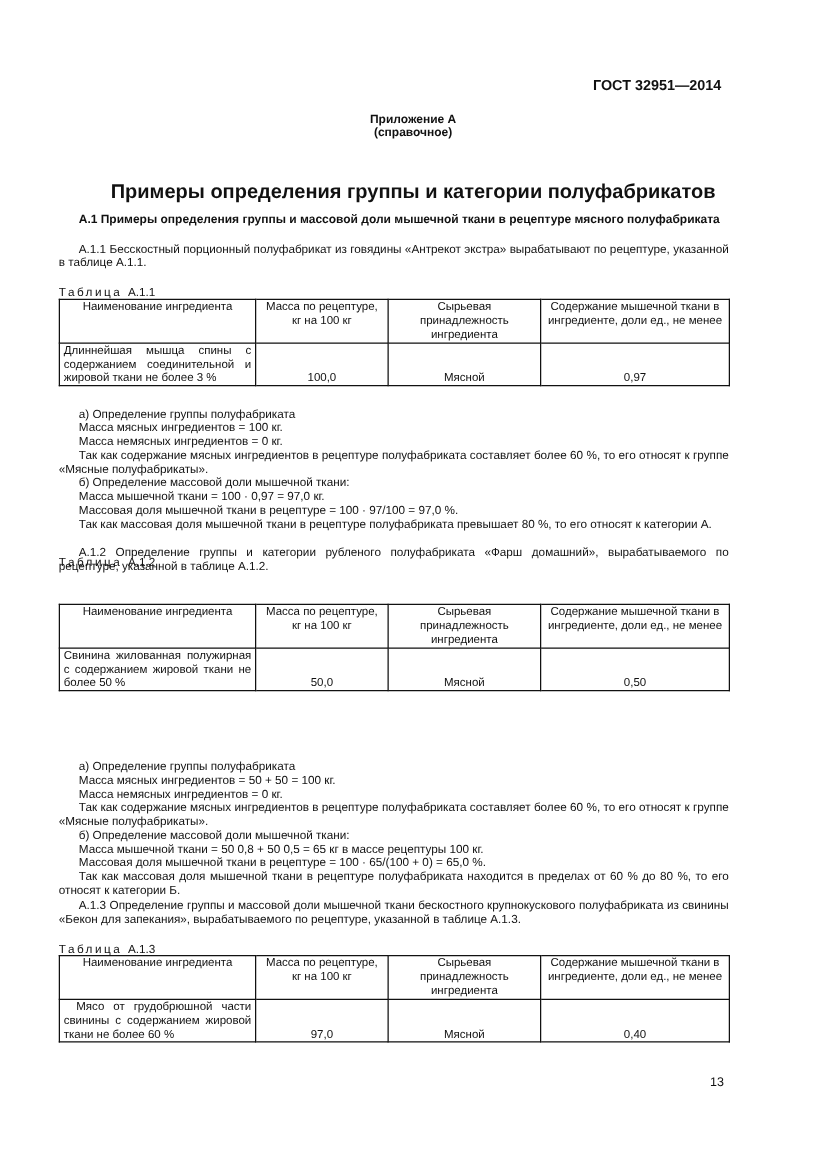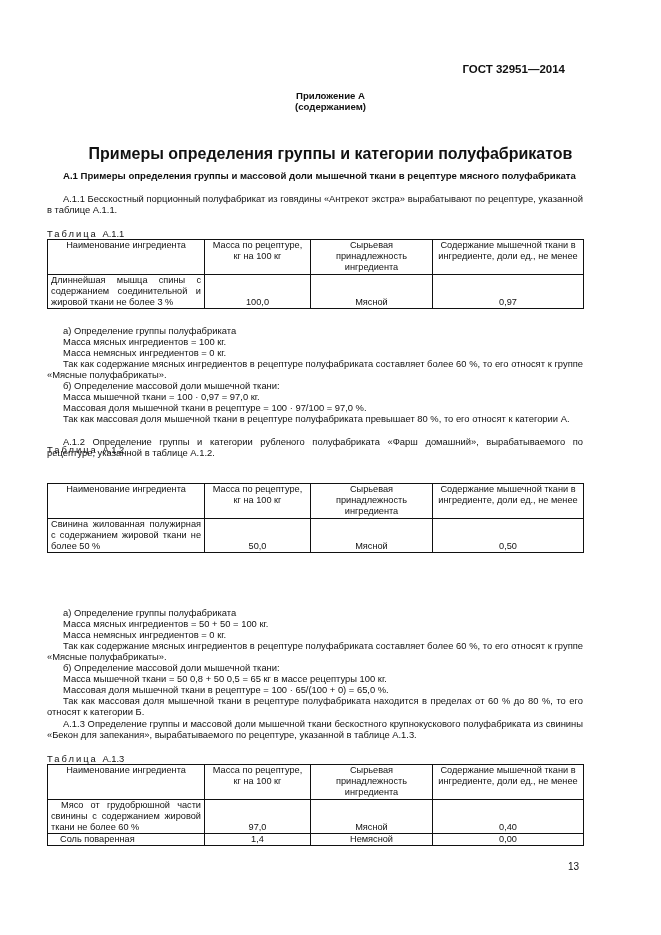--- a/index.html
+++ b/index.html
@@ -1,19 +1,19 @@
 <!DOCTYPE html>
 <html><head>
 <meta charset="utf-8">
 <style>
   html, body { margin: 0; padding: 0; background: #fff; }
   body { width: 661px; height: 935px; position: relative; overflow: hidden;
          font-family: "Liberation Sans", sans-serif; color: #111; font-size: 9.4px; line-height: 11.4px; }
   .abs { position: absolute; }
-  .doc-code { right: 96px; top: 64px; font-weight: bold; font-size: 11.5px; }
+  .doc-code { right: 84px; top: 64px; font-weight: bold; font-size: 11.5px; }
   .center { position: absolute; left: 0; width: 661px; text-align: center; }
   .annex-title { top: 90px; font-weight: bold; font-size: 9.6px; }
   .annex-sub { top: 101px; font-weight: bold; font-size: 9.6px; }
   .main-title { top: 148px; font-weight: bold; font-size: 16px; }
   .text { position: absolute; left: 47px; width: 536px; text-align: justify; }
   .ind { text-indent: 16px; }
   .line { position: absolute; left: 63px; white-space: nowrap; }
   .bold { font-weight: bold; }
   .tcap { position: absolute; left: 47px; letter-spacing: 2px; }
   .tcap span.num { letter-spacing: 0; }
@@ -22,21 +22,21 @@
   table.t thead td { text-align: center; height: 34px; }
   table.t tbody td { vertical-align: bottom; text-align: center; }
   table.t tbody td.name { text-align: justify; text-align-last: left; margin-top: 33px; }
   .page-num { left: 568px; top: 861px; font-size: 10px; }
 </style>
 </head>
 <body>
 
 <div class="abs doc-code">ГОСТ 32951—2014</div>
 <div class="center annex-title">Приложение А</div>
-<div class="center annex-sub">(содержанием)</div>
+<div class="center annex-sub">(справочное)</div>
 <div class="center main-title">Примеры определения группы и категории полуфабрикатов</div>
 
 <div class="text ind bold" style="top:170px; font-size:9.6px;">А.1 Примеры определения группы и массовой доли мышечной ткани в рецептуре мясного полуфабриката</div>
 <div class="text ind" style="top:193px;">А.1.1 Бесскостный порционный полуфабрикат из говядины «Антрекот экстра» вырабатывают по рецептуре, указанной в таблице А.1.1.</div>
 
 <div class="tcap" style="top:228px;"><span>Таблица</span> <span class="num">А.1.1</span></div>
 <table class="t" style="top:239px;">
   <colgroup>
       <col style="width:157px">
       <col style="width:106px">
@@ -123,22 +123,16 @@
       <td>Содержание мышечной ткани в ингредиенте, доли ед., не менее</td>
     </tr>
   </thead>
   <tbody>
     <tr>
       <td class="name" style="text-indent:10px;">Мясо от грудобрюшной части свинины с содержанием жировой ткани не более 60 %</td>
       <td>97,0</td>
       <td>Мясной</td>
       <td>0,40</td>
     </tr>
-    <tr>
-      <td class="name" style="padding-left:12px;">Соль поваренная</td>
-      <td>1,4</td>
-      <td>Немясной</td>
-      <td>0,00</td>
-    </tr>
   </tbody>
 </table>
 
 <div class="abs page-num">13</div>
 
 </body></html>

